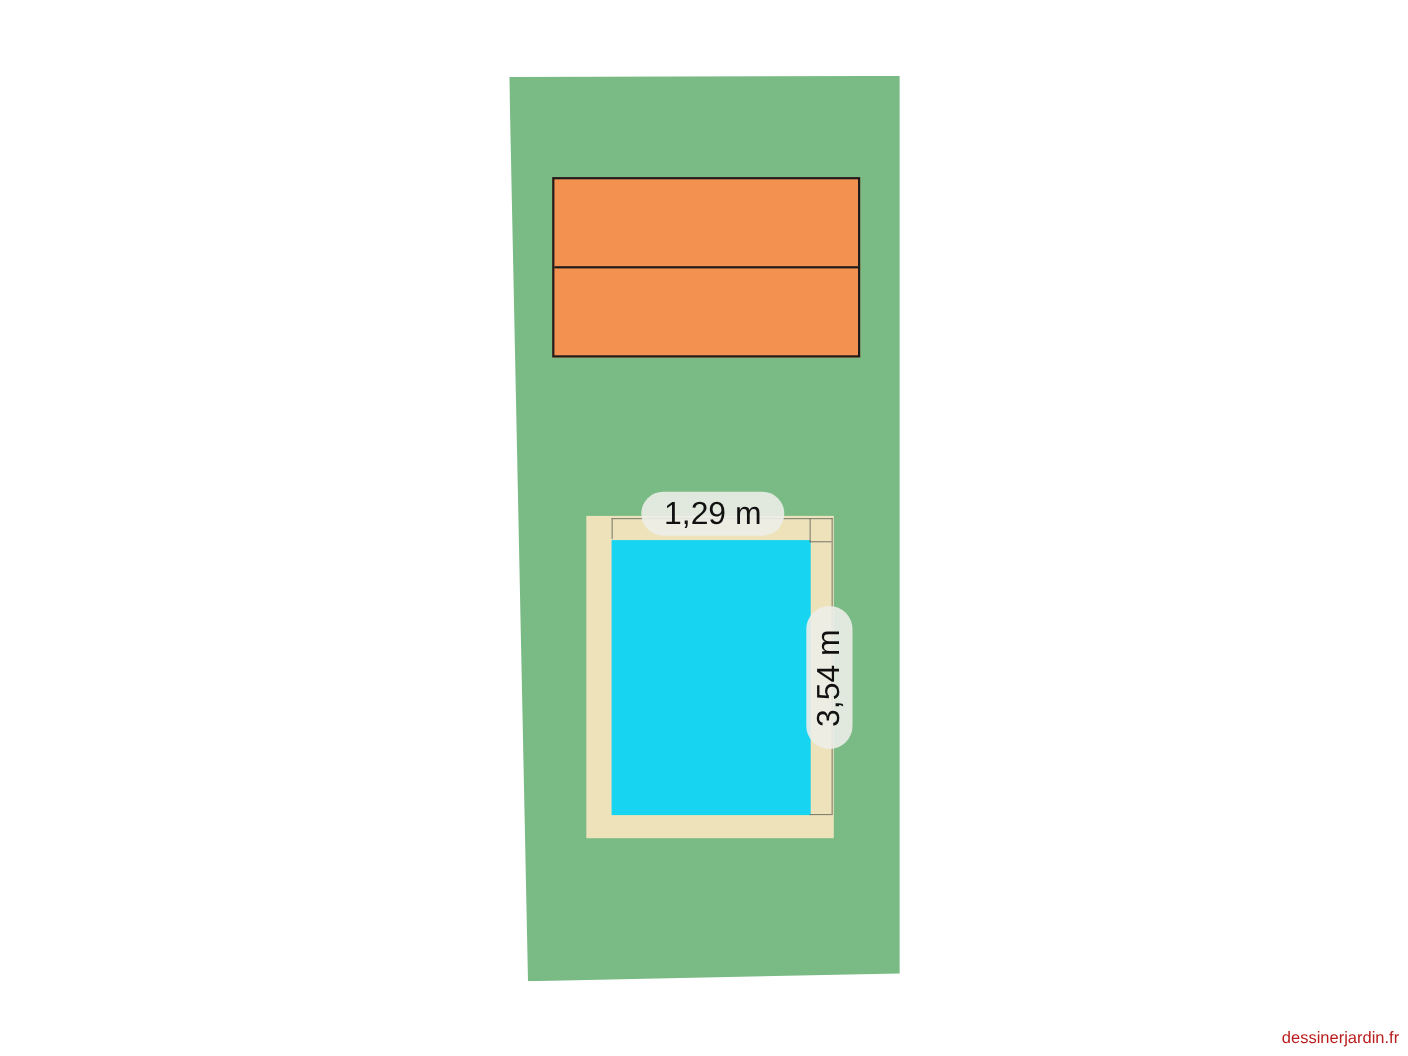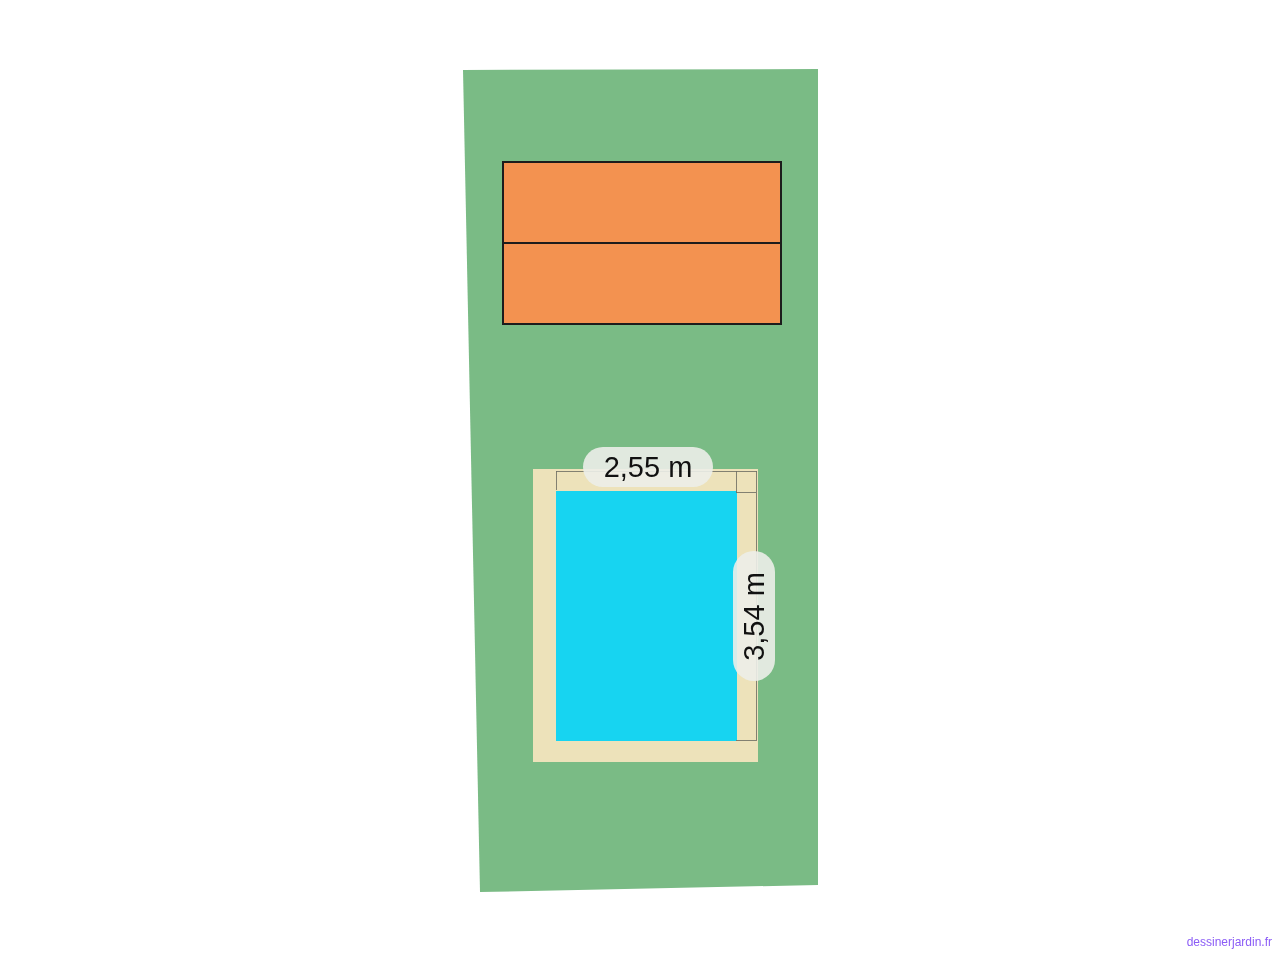--- a/index.html
+++ b/index.html
@@ -94,22 +94,22 @@
     white-space: nowrap;
   }
   .dim-pill.h { left: 583px; top: 447px; width: 130px; height: 40px; }
   .dim-pill.v { left: 733px; top: 551px; width: 42px;  height: 130px; }
   .dim-pill.v span { transform: rotate(-90deg); }
   
   .watermark {
     position: absolute;
     right: 8px;
     top: 935px;
-    font-size: 12px;
-    color: #8b5cf6;
+    font-size: 15px;
+    color: #b91c1c;
   }
 </style>
 </head>
 <body>
 
 <div class="stage">
 
   <div class="plot"></div>
 
   <div class="building">
@@ -122,21 +122,21 @@
   <div class="pool-water"></div>
 
   <div class="dim-line dim-top"></div>
   <div class="dim-line dim-right"></div>
   <div class="dim-line tick-tl"></div>
   <div class="dim-line tick-tr"></div>
   <div class="dim-line tick-rt"></div>
   <div class="dim-line tick-rb"></div>
 
   <div class="dim-pill h">
-    <span>2,55 m</span>
+    <span>1,29 m</span>
   </div>
   <div class="dim-pill v">
     <span>3,54 m</span>
   </div>
 
   <div class="watermark">dessinerjardin.fr</div>
 
 </div>
 
 </body></html>

